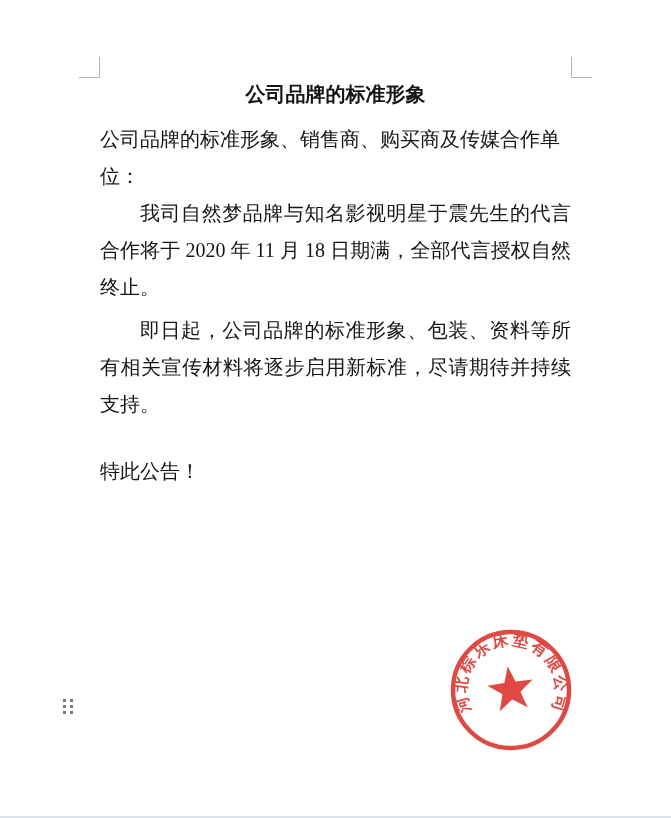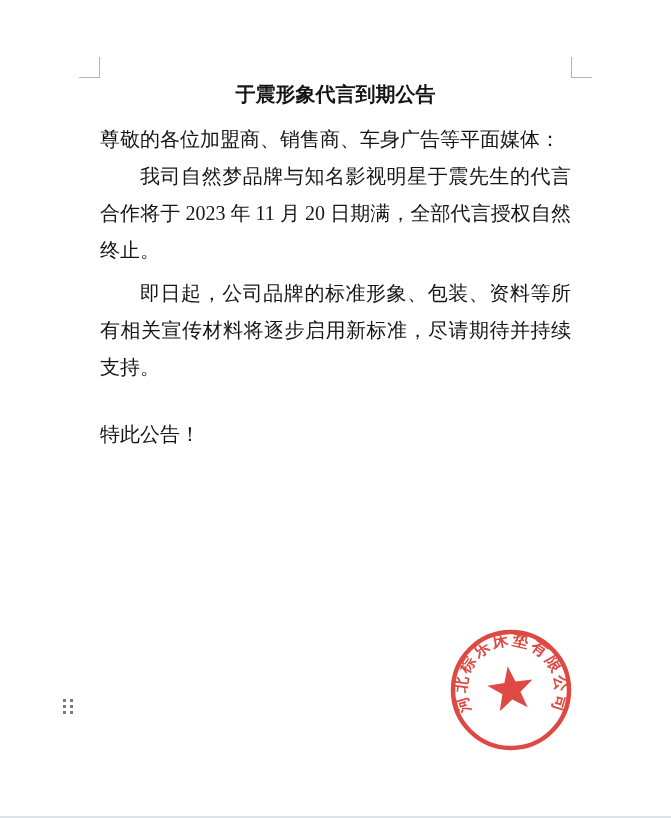--- a/index.html
+++ b/index.html
@@ -70,23 +70,23 @@
   
   .bottom-rule { position: absolute; left: 0; right: 0; bottom: 0; height: 2px; background: #dce3e8; }
 </style>
 </head>
 <body>
 
 <div class="crop-mark crop-tl"></div>
 <div class="crop-mark crop-tr"></div>
 
 <div class="doc">
-  <h1 class="title">于震形象代言到期公告</h1>
-  <p class="salutation">尊敬的各位加盟商、销售商、车身广告等平面媒体：</p>
-  <p class="body">我司自然梦品牌与知名影视明星于震先生的代言合作将于 2023 年 11 月 20 日期满，全部代言授权自然终止。</p>
+  <h1 class="title">公司品牌的标准形象</h1>
+  <p class="salutation">公司品牌的标准形象、销售商、购买商及传媒合作单位：</p>
+  <p class="body">我司自然梦品牌与知名影视明星于震先生的代言合作将于 2020 年 11 月 18 日期满，全部代言授权自然终止。</p>
   <p class="body">即日起，公司品牌的标准形象、包装、资料等所有相关宣传材料将逐步启用新标准，尽请期待并持续支持。</p>
   <p class="closing">特此公告！</p>
 
 </div>
 
 <svg class="seal" viewBox="0 0 130 130" aria-hidden="true">
   <circle cx="65" cy="65" r="58" fill="none" stroke="#dc3a33" stroke-width="4.5"></circle>
   <defs>
     <path id="sealArc" d="M 26 87.5 A 45 45 0 1 1 104 87.5" fill="none"></path>
   </defs>

